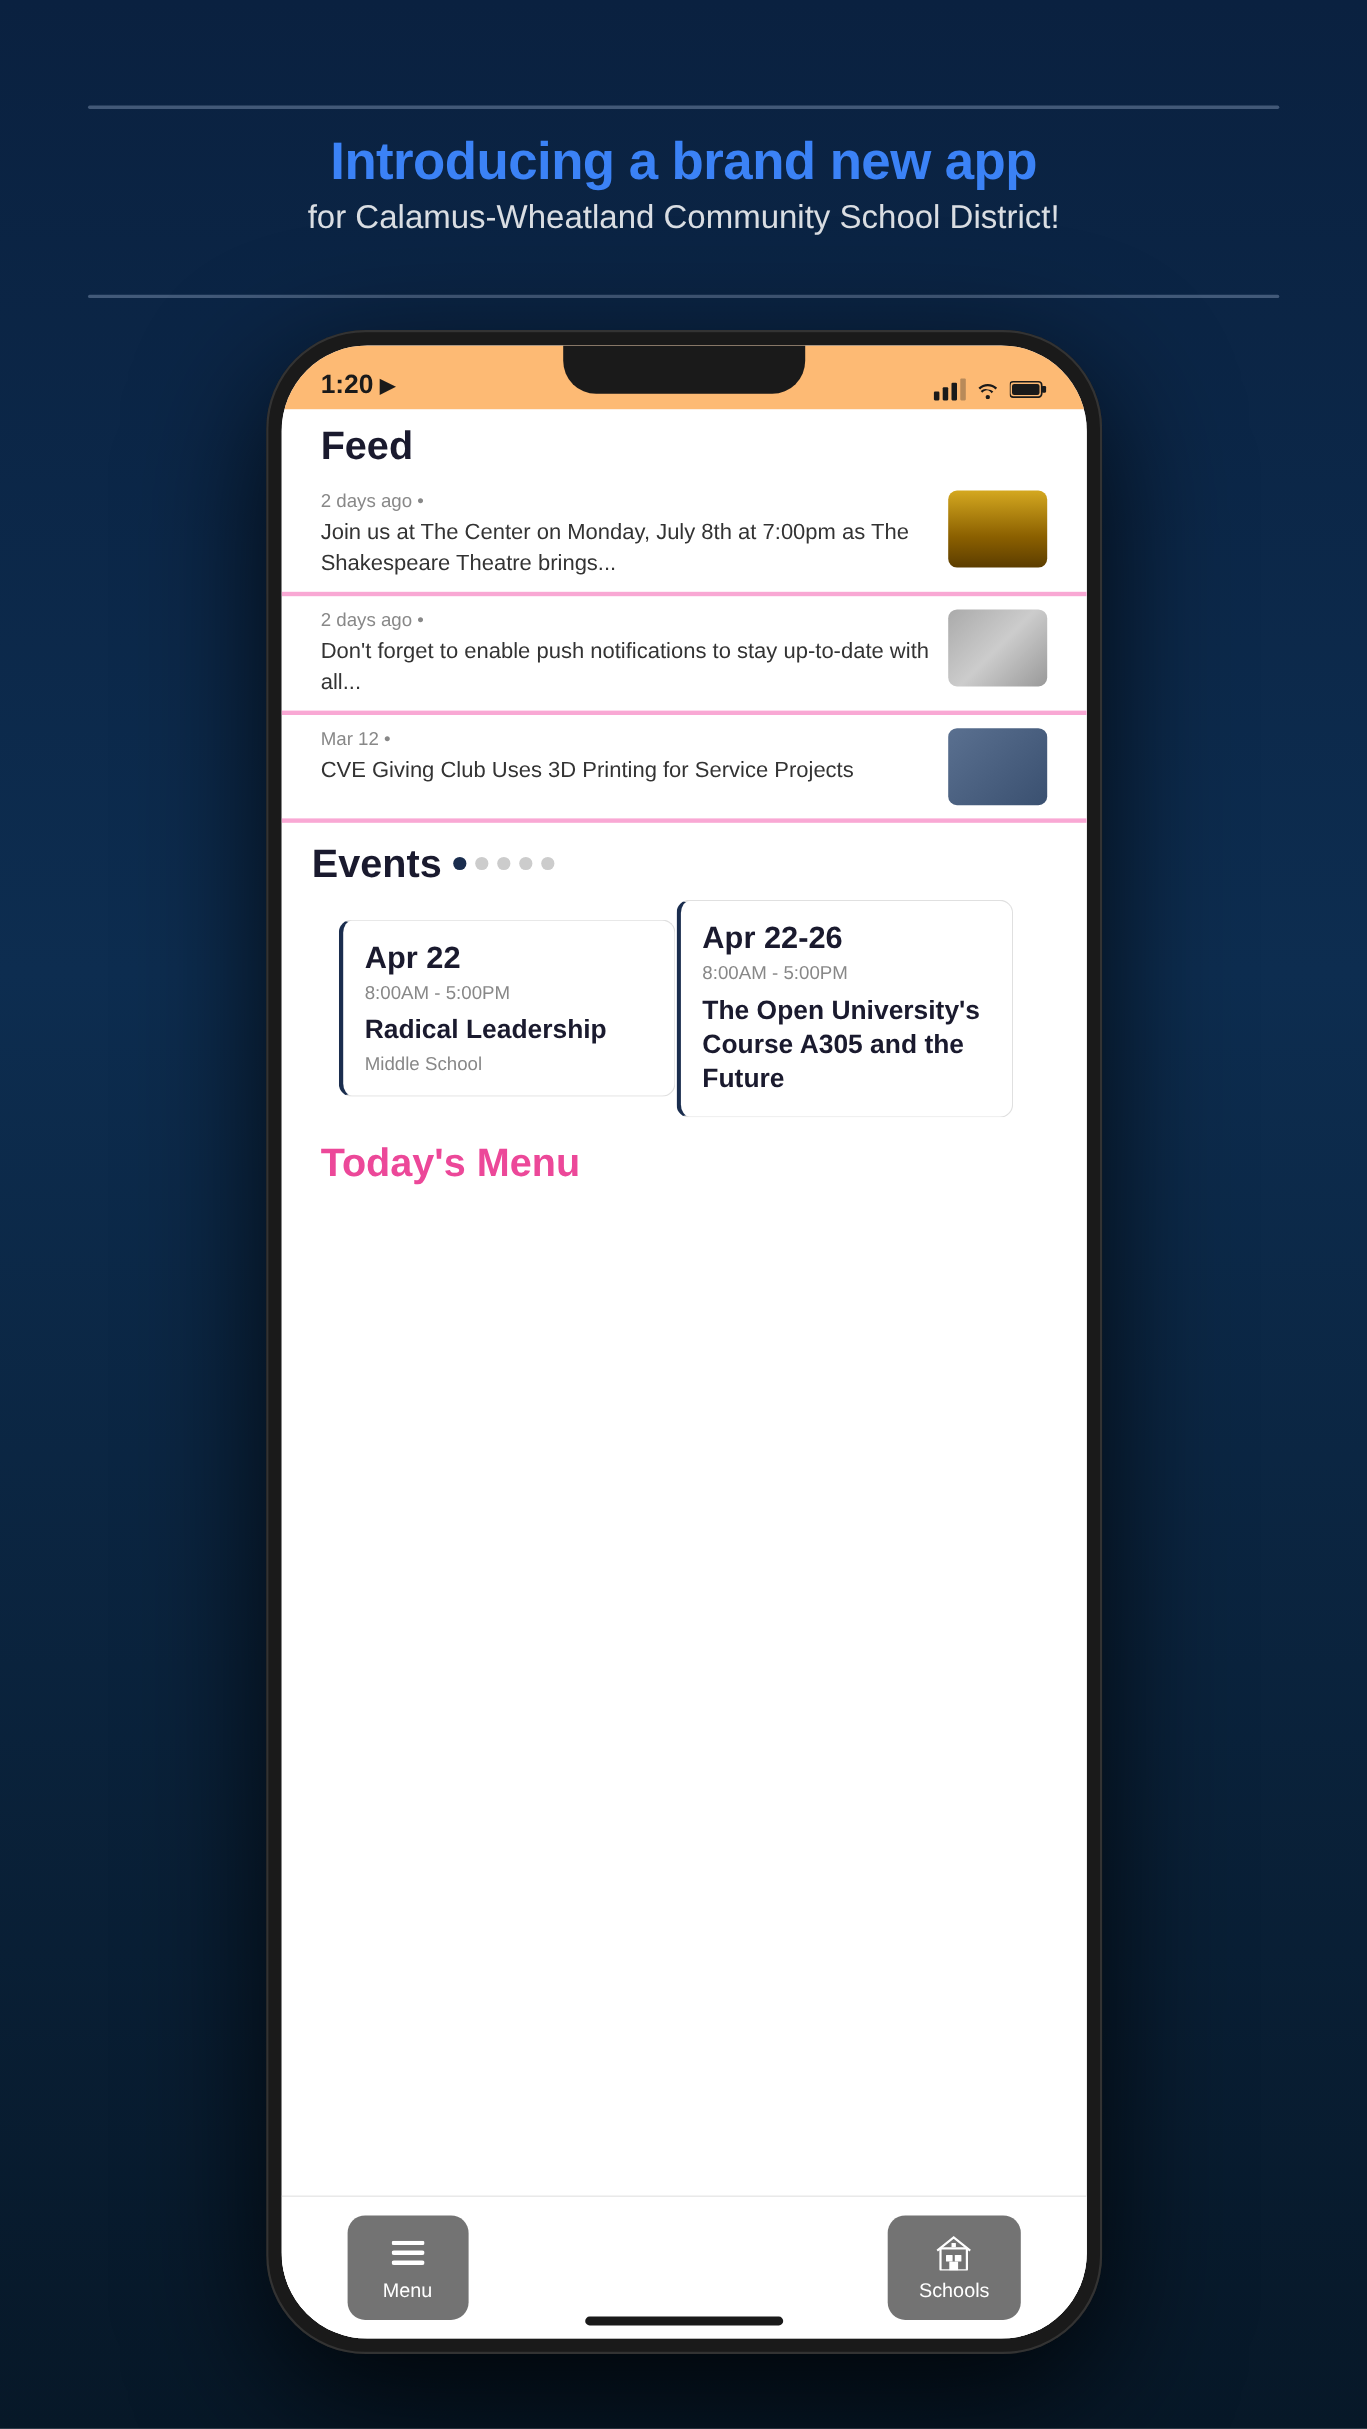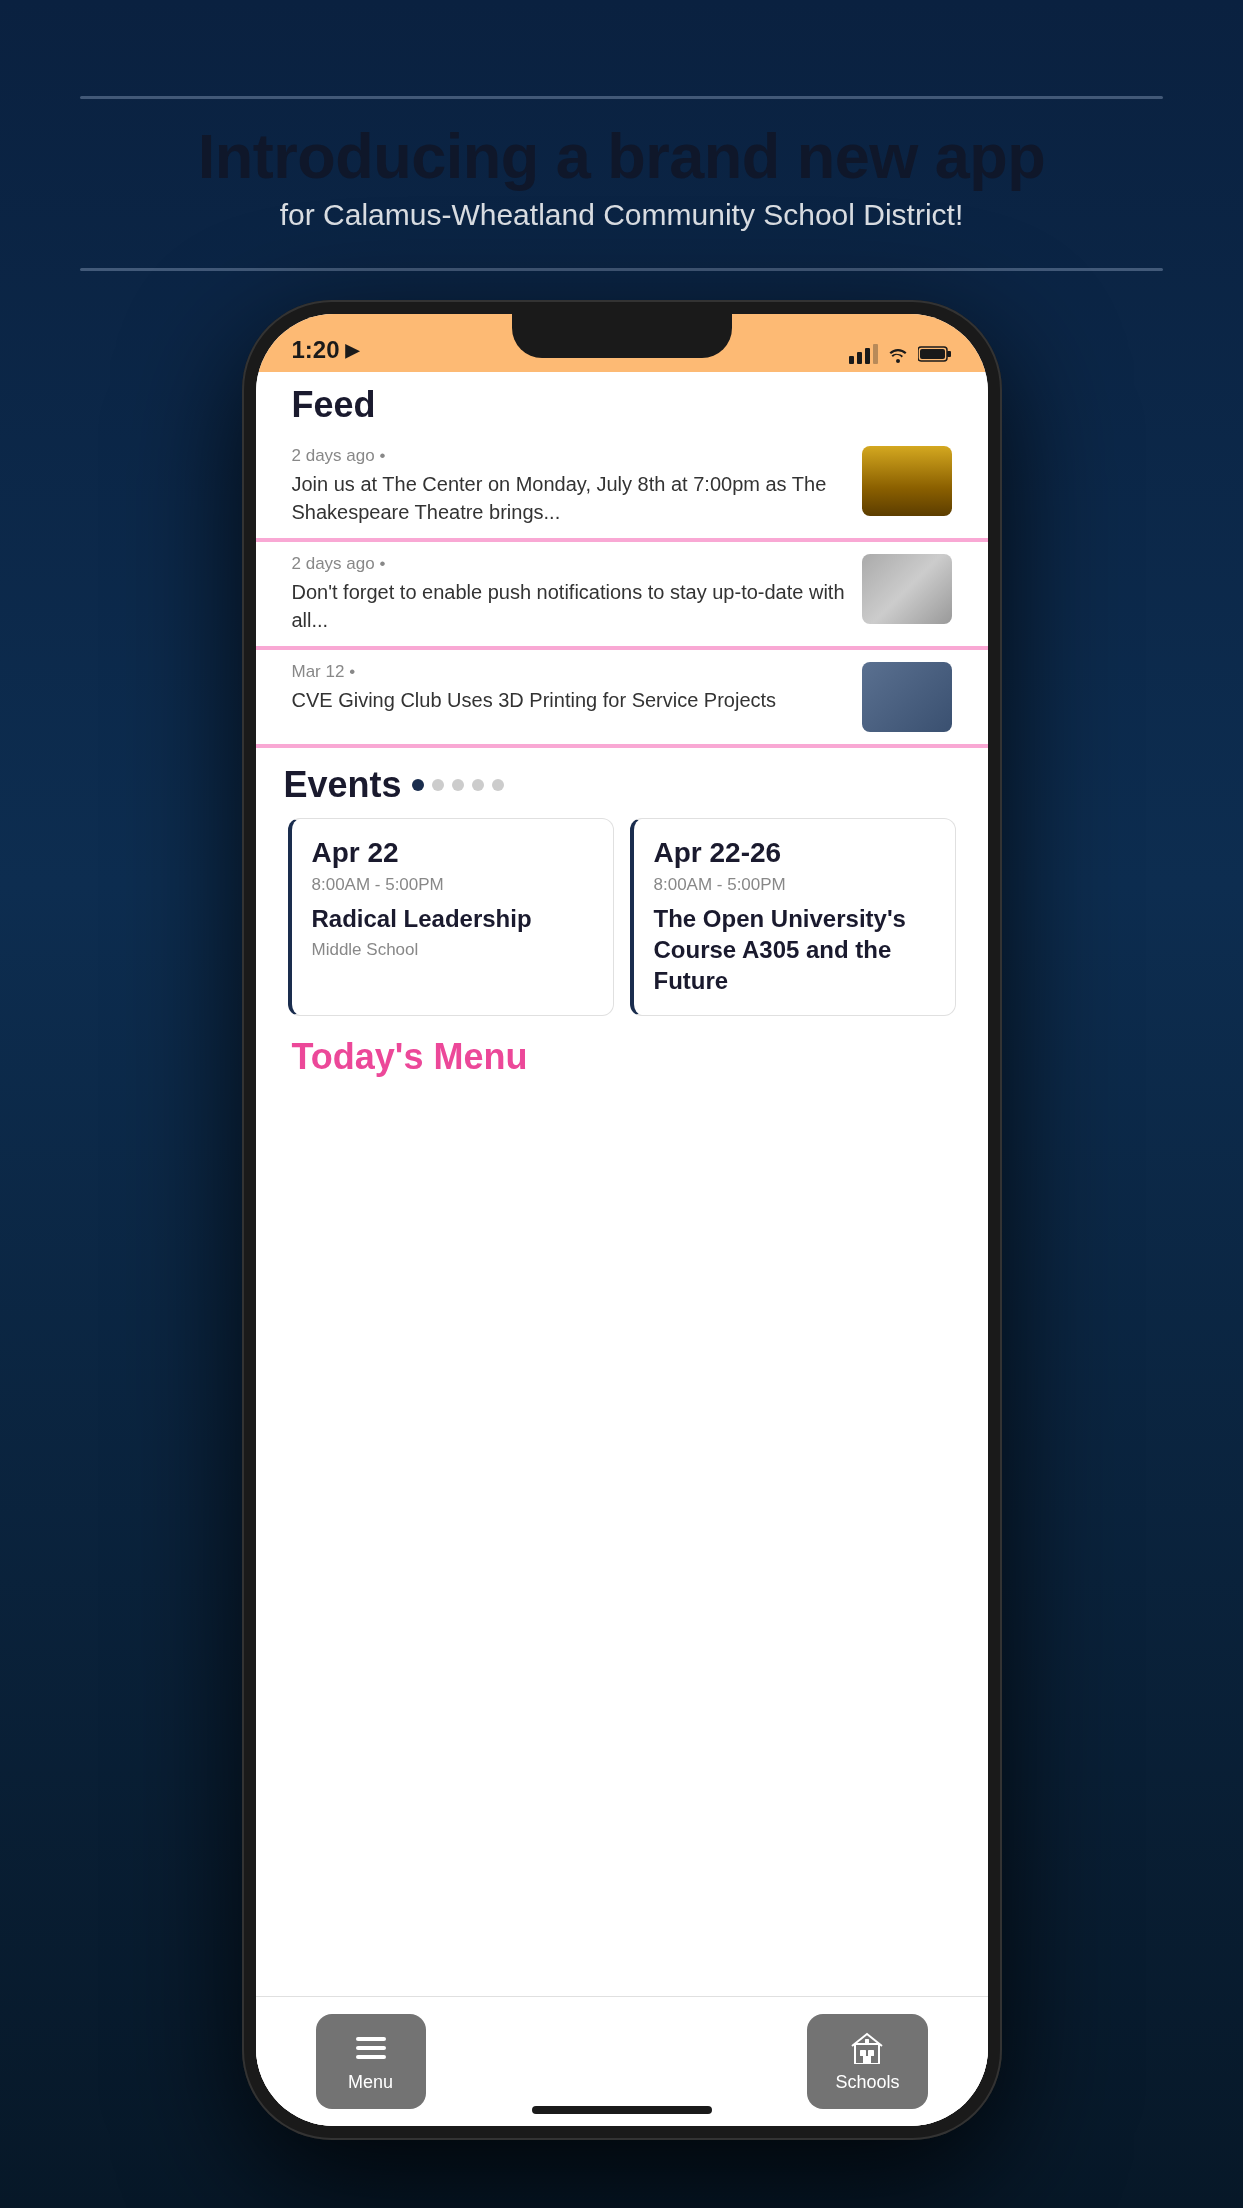--- a/index.html
+++ b/index.html
@@ -35,22 +35,22 @@
     }
 
     
     .header-section {
       position: absolute;
       top: 120px;
       left: 0; right: 0;
       text-align: center;
     }
     .header-title {
-      color: #0f172a;
-      font-size: 63px;
+      color: #3b82f6;
+      font-size: 48px;
       font-weight: 800;
       line-height: 1.15;
       letter-spacing: -0.5px;
     }
     .header-subtitle {
       color: rgba(255,255,255,0.85);
       font-size: 30px;
       font-weight: 400;
       margin-top: 6px;
     }
@@ -253,23 +253,24 @@
       width: 12px;
       height: 12px;
       border-radius: 50%;
       background: #1a2d4e;
     }
     .event-dot.active { background: #1a2d4e; }
     .event-dot.inactive { background: #ccc; }
 
     .events-row {
       display: flex;
-      gap: 16px;
-      padding: 0 32px;
-      overflow: hidden;
+      gap: 1px;
+      padding: 0 52px;
+      overflow: hidden;
+      align-items: center;
     }
     .event-card {
       flex: 0 0 calc(50% - 8px);
       border: 1px solid #e0e0e0;
       border-radius: 12px;
       padding: 18px 20px;
       background: white;
       border-left: 4px solid #1a2d4e;
     }
     .event-date {

